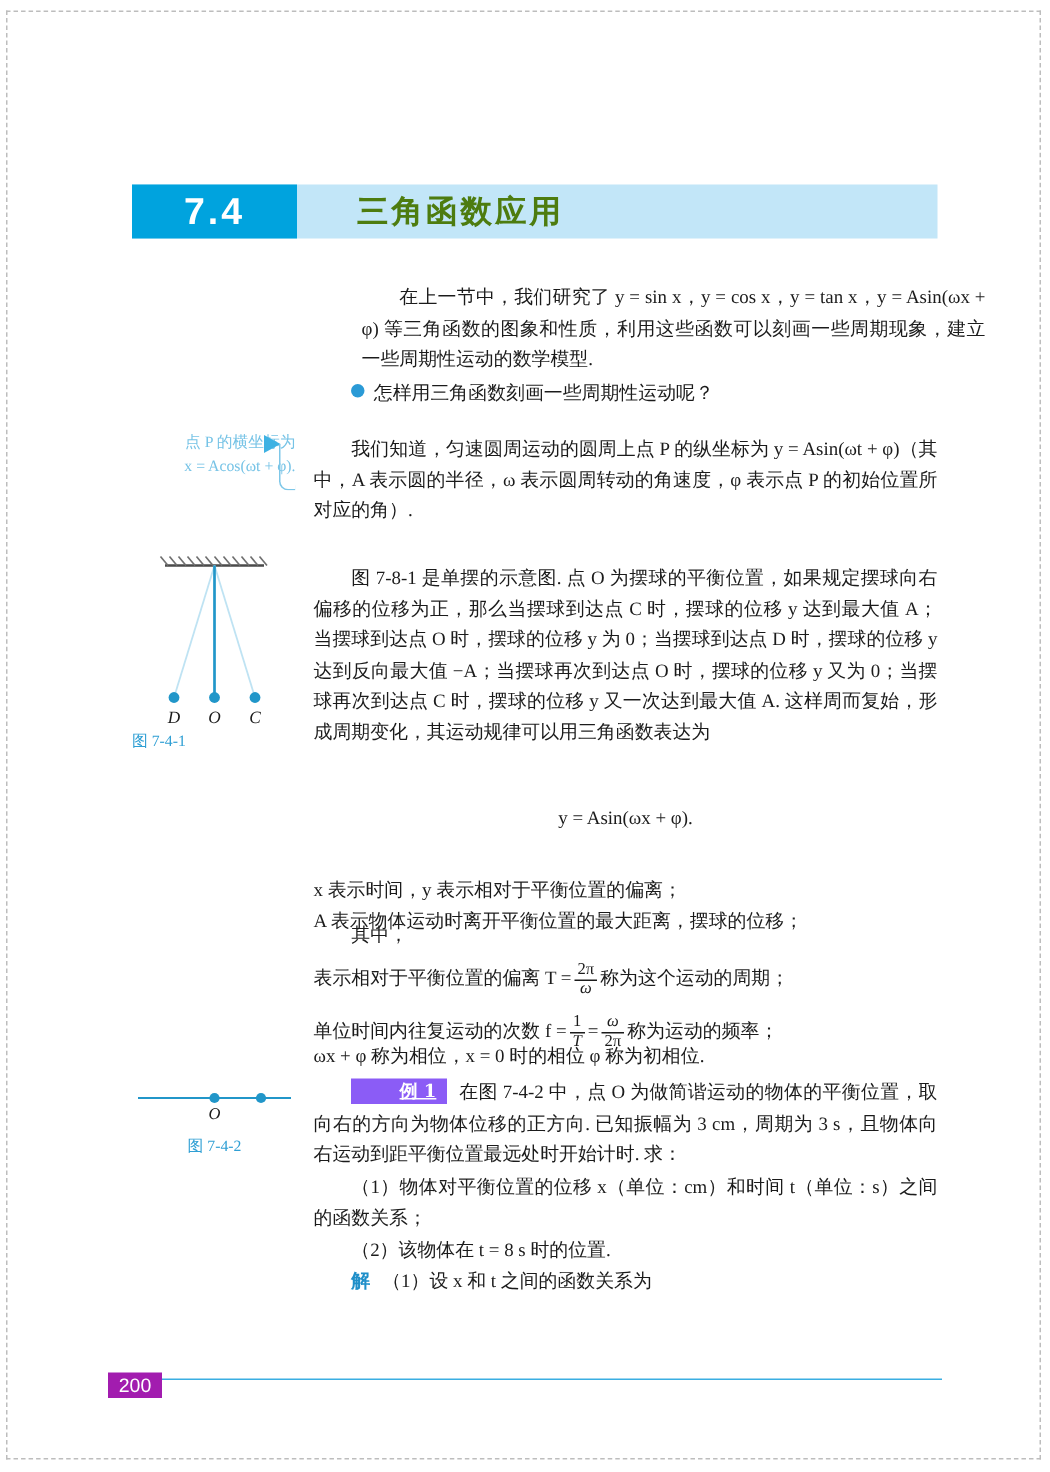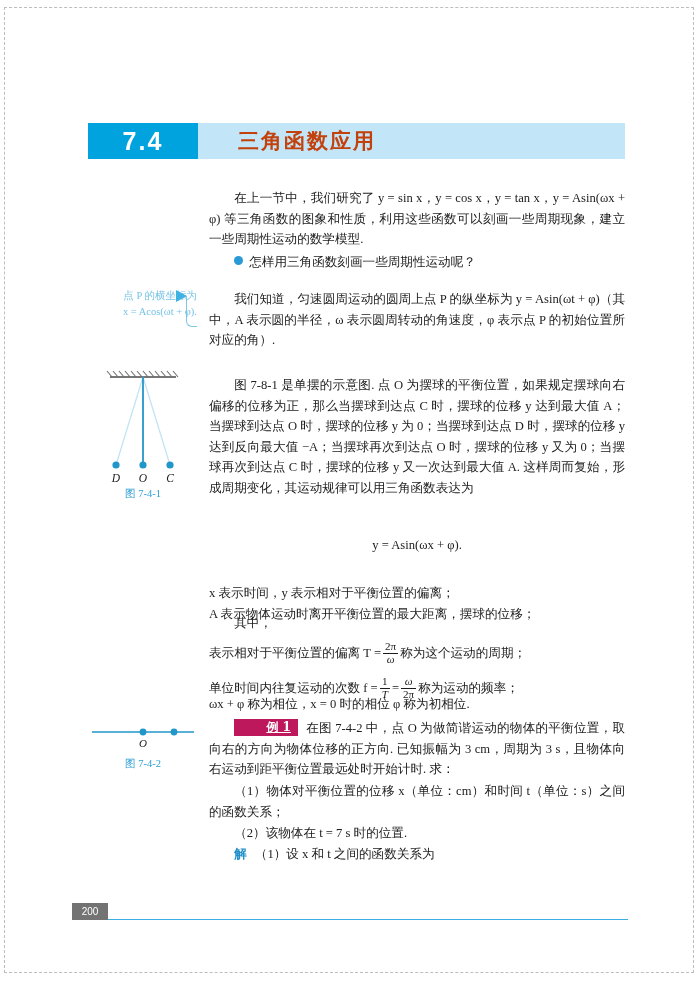--- a/index.html
+++ b/index.html
@@ -58,21 +58,21 @@
   }
   .hdr-title {
     position: absolute;
     left: 150px; top: 0;
     height: 36px;
     display: flex;
     align-items: center;
     font-family: "DejaVu Serif", serif;
     font-weight: bold;
     font-size: 21px;
-    color: #c2410c;
+    color: #4d7c0f;
     letter-spacing: 2px;
   }
 
   
   .col {
     position: absolute;
     left: 209px;
     width: 416px;
     font-size: 12.6px;
     line-height: 20.6px;
@@ -100,21 +100,21 @@
     display: inline-block;
     width: 9px; height: 9px;
     border-radius: 50%;
     background: #2a9ad6;
     margin-right: 6px;
     vertical-align: 1px;
   }
 
   .ex-badge {
     display: inline-block;
-    background: #be185d;
+    background: #8b5cf6;
     color: #ffffff;
     font-family: "DejaVu Serif", serif;
     font-weight: bold;
     font-size: 12px;
     padding: 1px 7px 2px 7px;
     line-height: 14px;
     margin-right: 8px;
     vertical-align: 1px;
     text-decoration: underline;
   }
@@ -155,21 +155,20 @@
   
   .fig1 {
     position: absolute;
     left: 88px; top: 368px;
     width: 110px; height: 130px;
   }
   .fig1-cap {
     position: absolute;
     left: 88px; top: 487px;
     width: 110px;
-    text-align: center;
     color: #2f9fd4;
     font-size: 10.5px;
     font-family: "Liberation Serif", serif;
   }
 
   
   .fig2 {
     position: absolute;
     left: 88px; top: 718px;
     width: 110px; height: 36px;
@@ -195,26 +194,26 @@
   }
 
   
   .footer {
     position: absolute;
     left: 72px; top: 903px;
     width: 556px; height: 20px;
   }
   .pg-box {
     position: absolute;
-    left: 0; top: 0;
+    left: 0; top: 12px;
     width: 36px; height: 17px;
-    background: #737373;
+    background: #a21caf;
     color: #ffffff;
     font-family: "Liberation Sans", sans-serif;
-    font-size: 10px;
+    font-size: 13px;
     display: flex; align-items: center; justify-content: center;
   }
   .pg-rule {
     position: absolute;
     left: 36px; top: 16px;
     width: 520px; height: 1.2px;
     background: #3aaee2;
   }
 </style>
 </head>
@@ -269,21 +268,21 @@
   <div class="fig2">
     <svg width="110" height="36" viewBox="0 0 110 36">
       <line x1="4" y1="14" x2="106" y2="14" stroke="#2196c9" stroke-width="1.4"></line>
       <circle cx="55" cy="14" r="3.4" fill="#2196c9"></circle>
       <circle cx="86" cy="14" r="3.4" fill="#2196c9"></circle>
     </svg>
   </div>
   <div class="fig2-olabel">O</div>
   <div class="fig2-cap">图 7-4-2</div>
 
-  <div class="col" style="top:188px;">
+  <div class="col" style="top:188px;margin-left:32px;">
     <p class="indent">在上一节中，我们研究了 y = sin x，y = cos x，y = tan x，y = Asin(ωx + φ) 等三角函数的图象和性质，利用这些函数可以刻画一些周期现象，建立一些周期性运动的数学模型.</p>
   </div>
 
   <div class="col" style="top:252px;">
     <p class="indent"><span class="bullet-dot"></span><span>怎样用三角函数刻画一些周期性运动呢？</span></p>
   </div>
 
   <div class="col" style="top:289px;">
     <p class="indent">我们知道，匀速圆周运动的圆周上点 P 的纵坐标为 y = Asin(ωt + φ)（其中，A 表示圆的半径，ω 表示圆周转动的角速度，φ 表示点 P 的初始位置所对应的角）.</p>
   </div>
@@ -327,21 +326,21 @@
 
   <div class="col" style="top:718px;">
     <p class="indent"><span class="ex-badge">例 1</span><span>在图 7-4-2 中，点 O 为做简谐运动的物体的平衡位置，取向右的方向为物体位移的正方向. 已知振幅为 3 cm，周期为 3 s，且物体向右运动到距平衡位置最远处时开始计时. 求：</span></p>
   </div>
 
   <div class="col" style="top:781px;">
     <p class="indent">（1）物体对平衡位置的位移 x（单位：cm）和时间 t（单位：s）之间的函数关系；</p>
   </div>
 
   <div class="col" style="top:823px;">
-    <p class="indent">（2）该物体在 t = 7 s 时的位置.</p>
+    <p class="indent">（2）该物体在 t = 8 s 时的位置.</p>
   </div>
 
   <div class="col" style="top:844px;">
     <p class="indent"><span class="solve-label">解</span><span>（1）设 x 和 t 之间的函数关系为</span></p>
   </div>
 
 
   <div class="footer">
     <div class="pg-box">200</div>
     <div class="pg-rule"></div>

